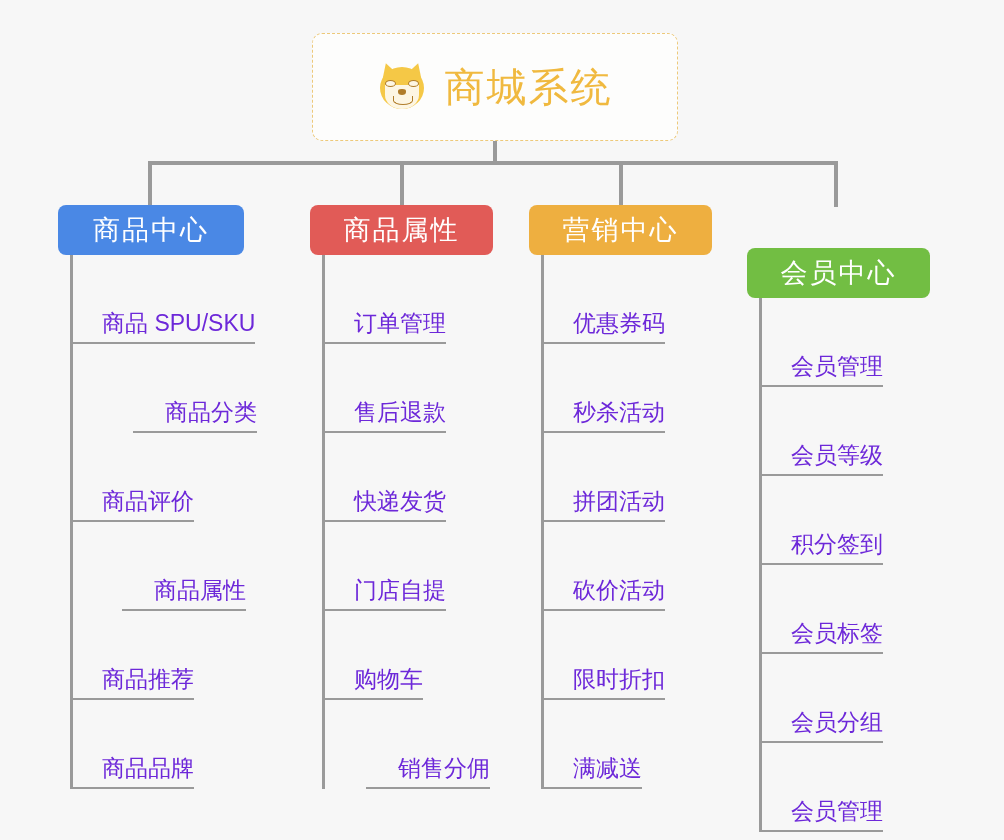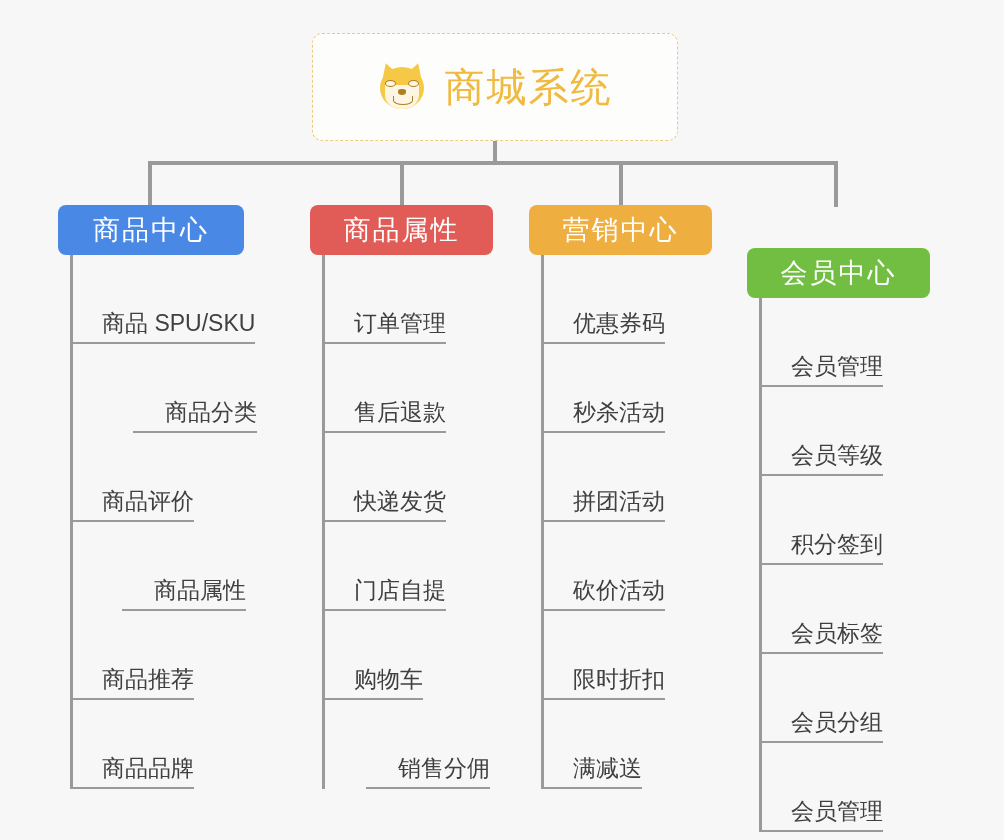--- a/index.html
+++ b/index.html
@@ -147,21 +147,21 @@
     position: relative;
     height: 89px;
     margin-left: 12px;
     display: flex;
     align-items: flex-end;
     padding-left: 32px;
     box-sizing: border-box;
   }
   .leaf-label {
     font-size: 23px;
-    color: #404040;
+    color: #6d28d9;
     line-height: 1.1;
     padding-bottom: 6px;
     white-space: nowrap;
     border-bottom: 2px solid #9a9a9a;
     margin-left: -32px;
     padding-left: 32px;
   }
 </style>
 </head>
 <body style="background: rgb(247, 247, 247);">

